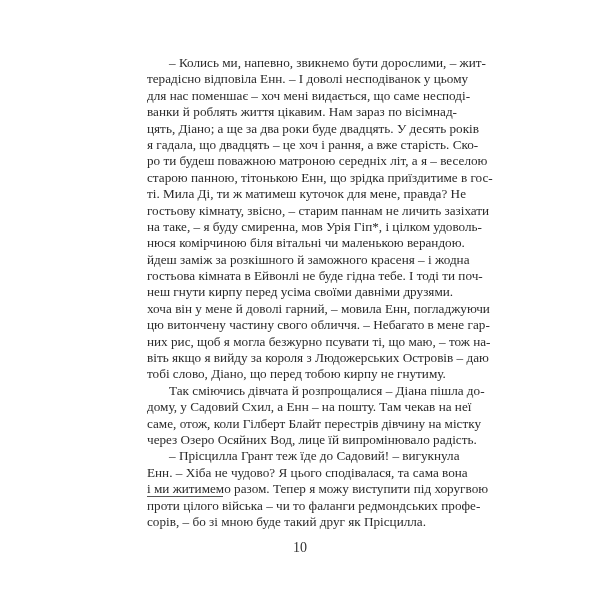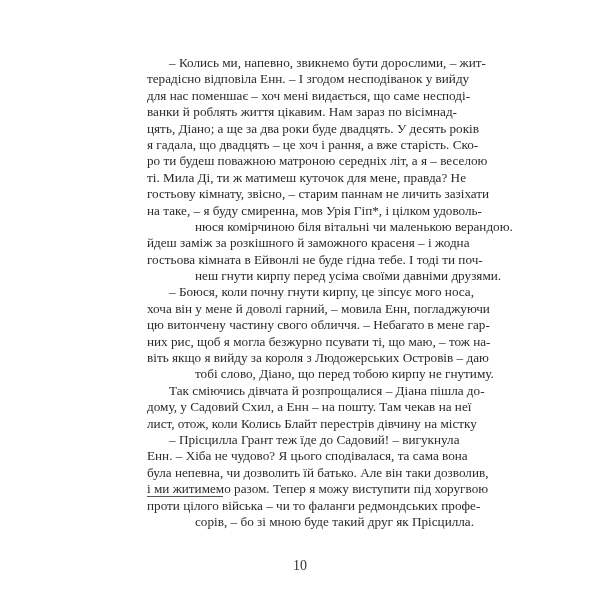--- a/index.html
+++ b/index.html
@@ -35,21 +35,20 @@
     text-align: justify;
     text-align-last: justify;
     height: 16.4px;
     overflow: visible;
   }
   .line.indent {
     padding-left: 22px;
   }
   .line.last {
     text-align-last: left;
-    margin-left: 48px;
   }
   .footnote-rule {
     position: absolute;
     left: 147px;
     top: 496px;
     width: 76px;
     height: 0;
     border-top: 1px solid #555;
   }
   .footnote {
@@ -67,53 +66,52 @@
   }
   .page-number {
     position: absolute;
     left: 0;
     width: 600px;
     top: 540px;
     text-align: center;
     font-family: "Liberation Serif", "DejaVu Serif", serif;
     font-size: 14px;
     color: #333;
-    margin-top: 18px;
   }
 </style>
 </head>
 <body>
 
 <div class="page">
   <div class="text-block" id="body-text">
       <span class="line indent">– Колись ми, напевно, звикнемо бути дорослими, – жит-</span>
-      <span class="line">терадісно відповіла Енн. – І згодом несподіванок у вийду</span>
+      <span class="line">терадісно відповіла Енн. – І доволі несподіванок у цьому</span>
       <span class="line">для нас поменшає – хоч мені видається, що саме несподі-</span>
       <span class="line">ванки й роблять життя цікавим. Нам зараз по вісімнад-</span>
       <span class="line">цять, Діано; а ще за два роки буде двадцять. У десять років</span>
       <span class="line">я гадала, що двадцять – це хоч і рання, а вже старість. Ско-</span>
       <span class="line">ро ти будеш поважною матроною середніх літ, а я – веселою</span>
+      <span class="line">старою панною, тітонькою Енн, що зрідка приїздитиме в гос-</span>
       <span class="line">ті. Мила Ді, ти ж матимеш куточок для мене, правда? Не</span>
       <span class="line">гостьову кімнату, звісно, – старим паннам не личить зазіхати</span>
       <span class="line">на таке, – я буду смиренна, мов Урія Гіп*, і цілком удоволь-</span>
       <span class="line last">нюся комірчиною біля вітальні чи маленькою верандою.</span>
       <span class="line">йдеш заміж за розкішного й заможного красеня – і жодна</span>
       <span class="line">гостьова кімната в Ейвонлі не буде гідна тебе. І тоді ти поч-</span>
       <span class="line last">неш гнути кирпу перед усіма своїми давніми друзями.</span>
-      <span class="line indent">– Боюся, коли почну гнути кирпу, це зіпсує мого носа,</span>
       <span class="line">хоча він у мене й доволі гарний, – мовила Енн, погладжуючи</span>
       <span class="line">цю витончену частину свого обличчя. – Небагато в мене гар-</span>
       <span class="line">них рис, щоб я могла безжурно псувати ті, що маю, – тож на-</span>
       <span class="line">віть якщо я вийду за короля з Людожерських Островів – даю</span>
       <span class="line last">тобі слово, Діано, що перед тобою кирпу не гнутиму.</span>
       <span class="line indent">Так сміючись дівчата й розпрощалися – Діана пішла до-</span>
       <span class="line">дому, у Садовий Схил, а Енн – на пошту. Там чекав на неї</span>
-      <span class="line">лист, отож, коли Колись Блайт перестрів дівчину на містку</span>
+      <span class="line">саме, отож, коли Гілберт Блайт перестрів дівчину на містку</span>
+      <span class="line last">через Озеро Осяйних Вод, лице їй випромінювало радість.</span>
       <span class="line indent">– Прісцилла Грант теж їде до Садовий! – вигукнула</span>
       <span class="line">Енн. – Хіба не чудово? Я цього сподівалася, та сама вона</span>
-      <span class="line">була непевна, чи дозволить їй батько. Але він таки дозволив,</span>
       <span class="line">і ми житимемо разом. Тепер я можу виступити під хоругвою</span>
       <span class="line">проти цілого війська – чи то фаланги редмондських профе-</span>
       <span class="line last">сорів, – бо зі мною буде такий друг як Прісцилла.</span>
     </div>
   <div class="footnote-rule"></div>
   <div class="page-number">10</div>
 </div>
 
 </body></html>

